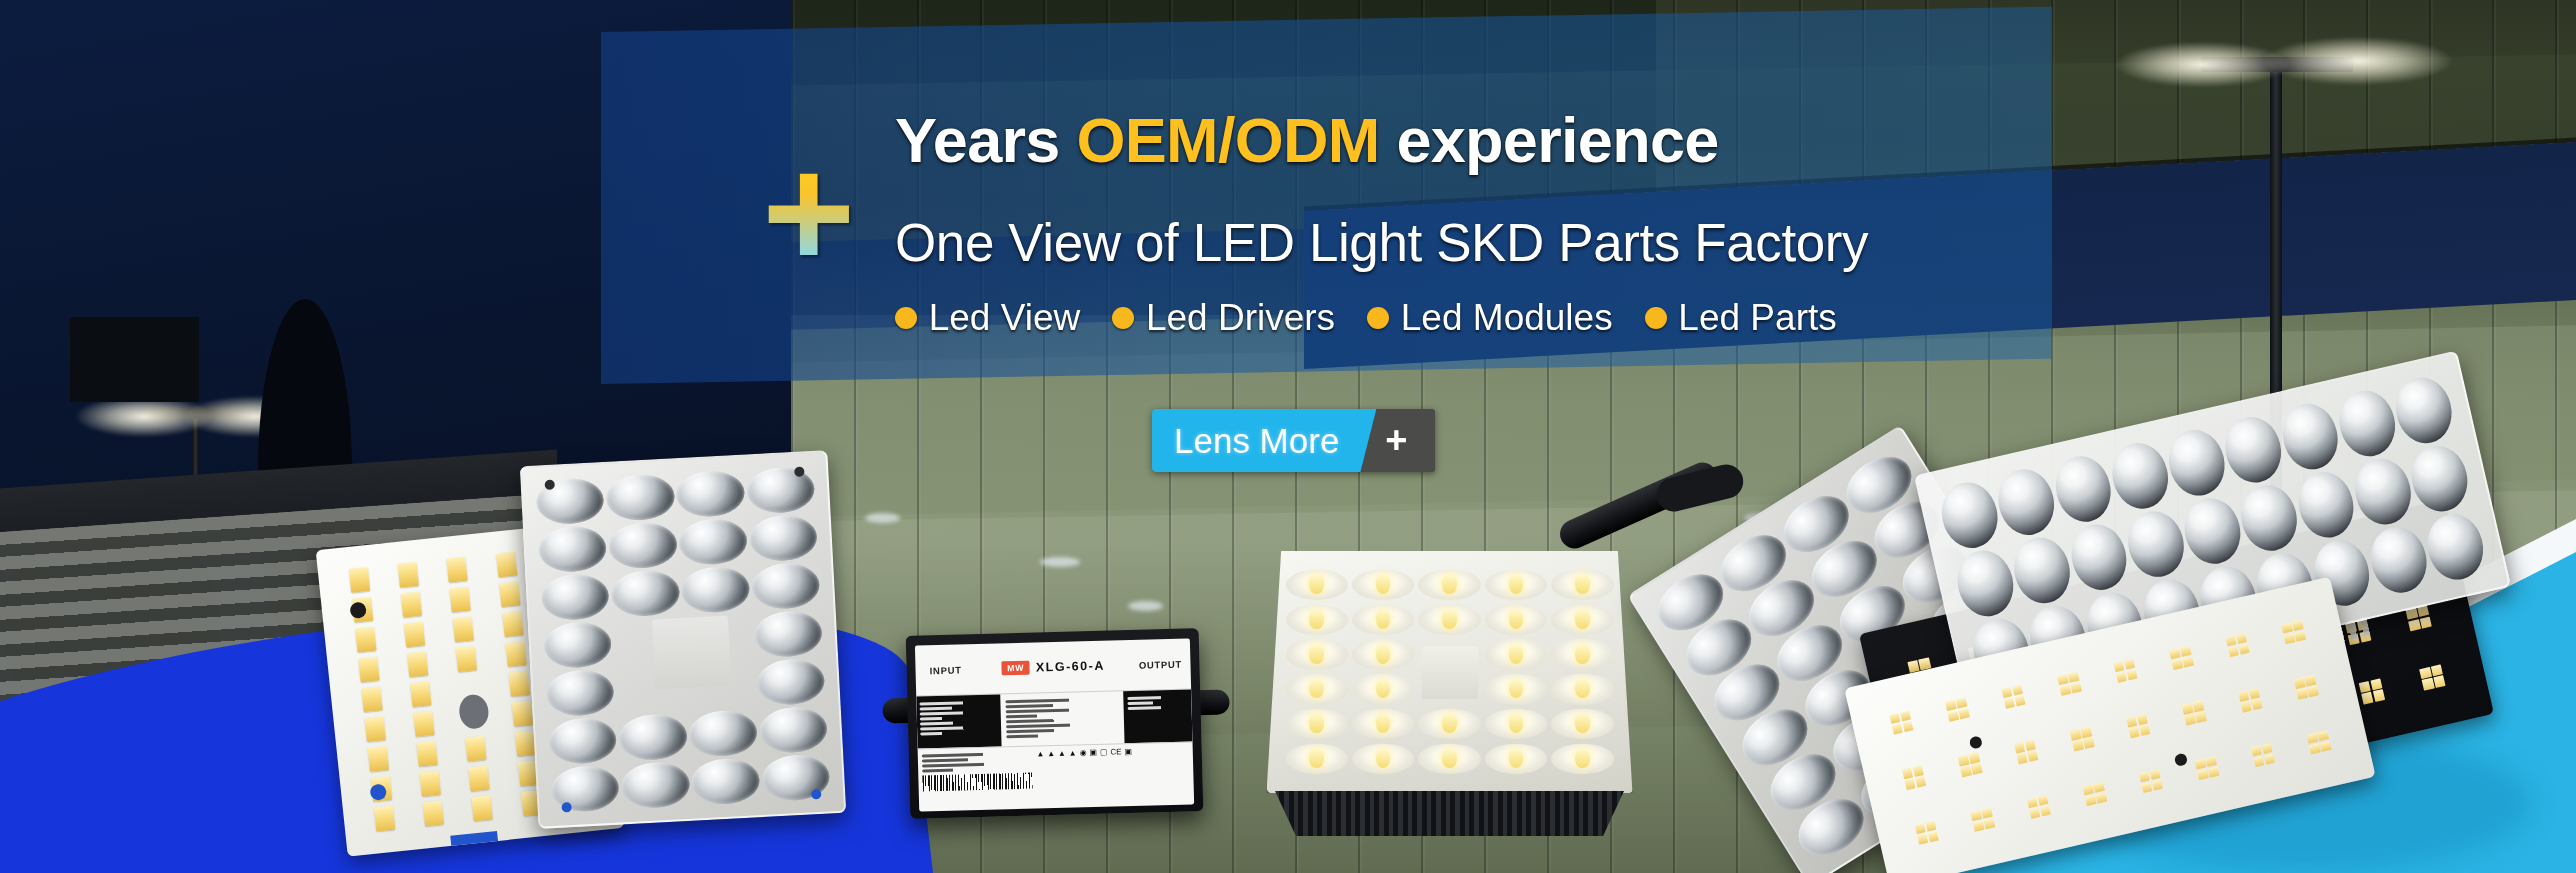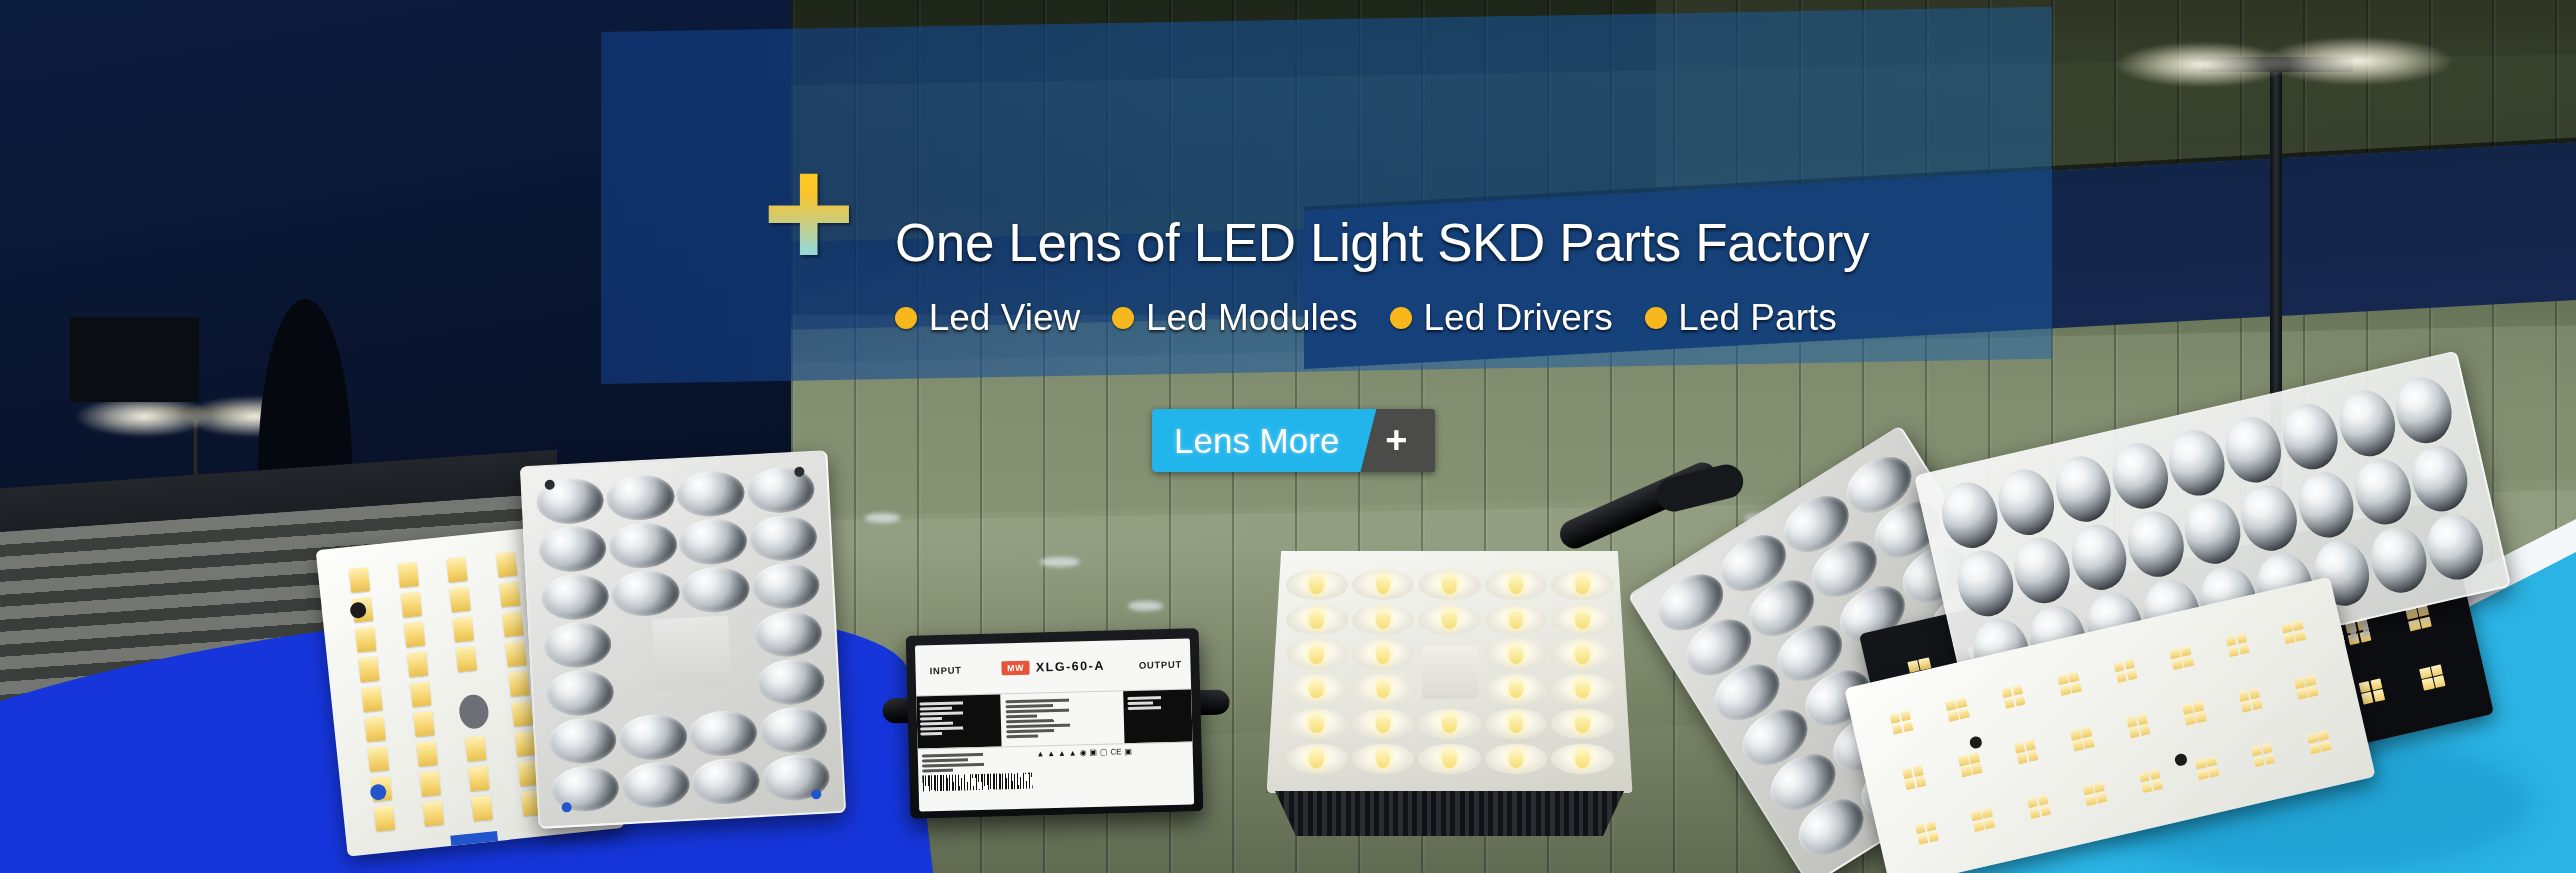--- a/index.html
+++ b/index.html
@@ -939,35 +939,38 @@
           </div>
       </div>
       <div style="position:absolute;left:110px;top:76px;width:11.7px;height:11.7px;border-radius:50%;background:#1b1b1b;"></div>
       <div style="position:absolute;left:306px;top:139px;width:11.7px;height:11.7px;border-radius:50%;background:#1b1b1b;"></div>
     </div>
   </div>
 
   <div class="headline">
     <div class="plus-sign">+</div>
 
-
-    <div class="line2">One Lens of LED Light SKD Parts Factory</div>
+    <div class="line1">
+      <span>Years </span><span class="accent">OEM/ODM</span><span> experience</span>
+    </div>
+
+    <div class="line2">One View of LED Light SKD Parts Factory</div>
 
     <div class="bullets">
       <div class="bullet">
         <span class="dot"></span>
         <span class="bullet-label">Led View</span>
       </div>
       <div class="bullet">
         <span class="dot"></span>
-        <span class="bullet-label">Led Modules</span>
+        <span class="bullet-label">Led Drivers</span>
       </div>
       <div class="bullet">
         <span class="dot"></span>
-        <span class="bullet-label">Led Drivers</span>
+        <span class="bullet-label">Led Modules</span>
       </div>
       <div class="bullet">
         <span class="dot"></span>
         <span class="bullet-label">Led Parts</span>
       </div>
     </div>
 
     <div class="viewmore">
       <div class="vm-main">Lens More</div>
       <div class="vm-plus">+</div>

